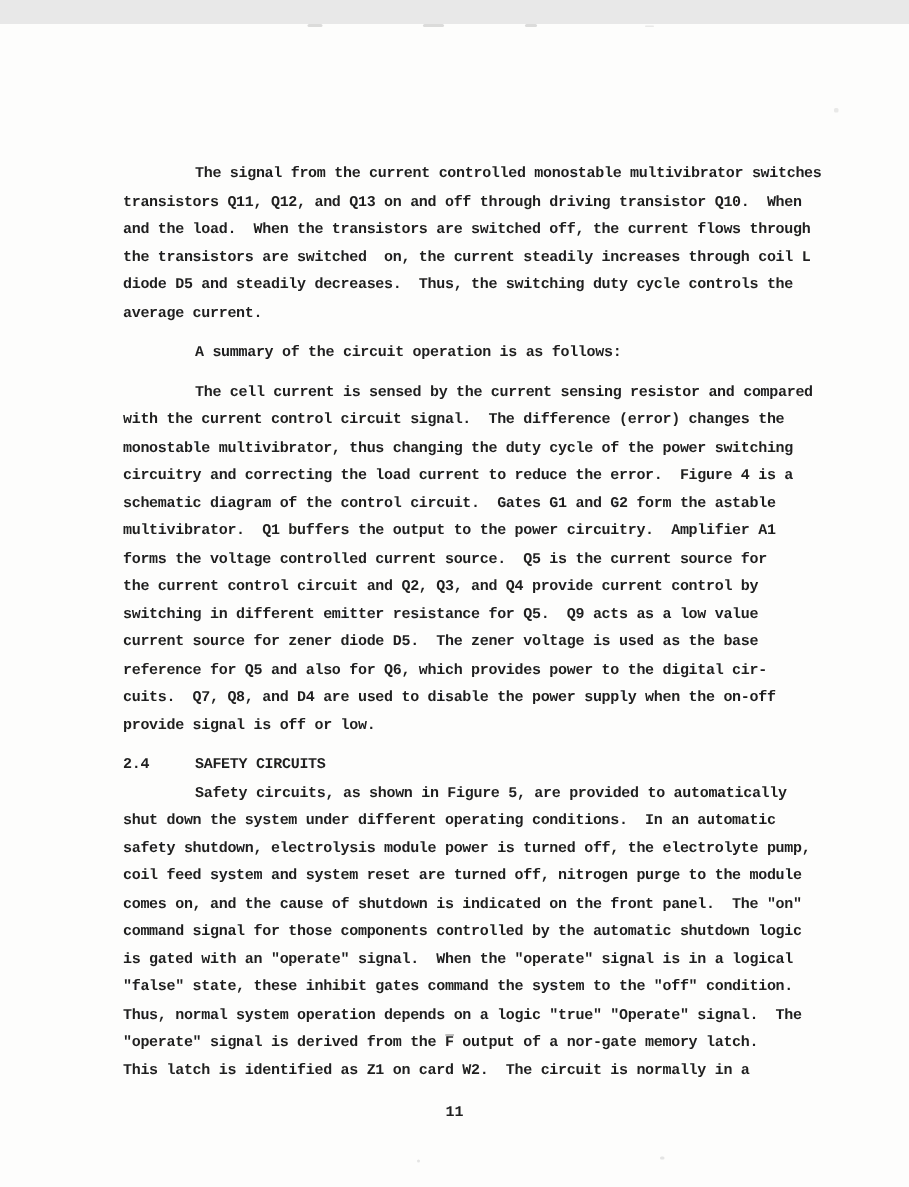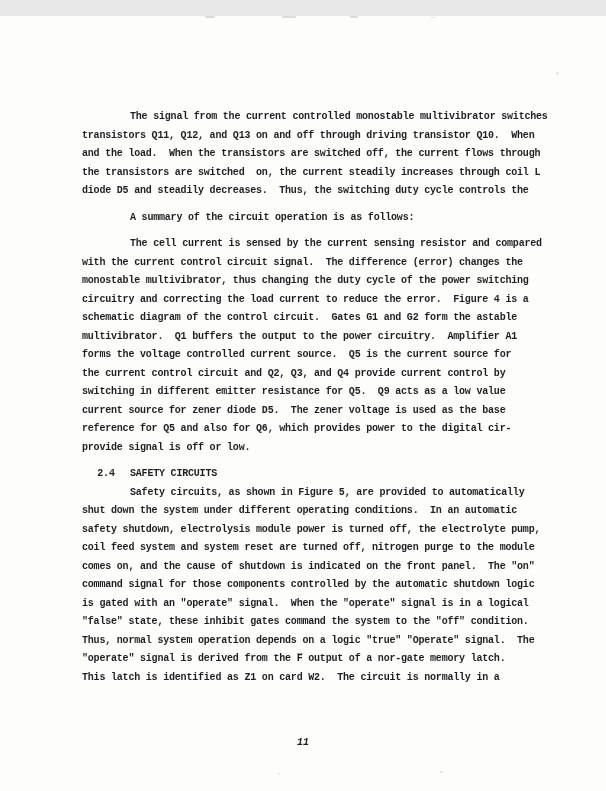--- a/index.html
+++ b/index.html
@@ -40,33 +40,31 @@
   .heading {
     display: flex;
     margin: 0;
     line-height: 18.5px;
     height: 18.5px;
     white-space: pre;
   }
   .heading .hnum {
     display: inline-block;
     width: 48px;
-    text-align: center;
   }
   .page-number {
     position: absolute;
     left: 0;
     top: 721px;
     width: 100%;
     text-align: center;
     font-size: 10px;
     font-weight: 700;
     letter-spacing: 0;
     color: #1f1f1f;
-    font-style: italic;
   }
   .speck {
     position: absolute;
     background: #9a9a9a;
     opacity: 0.35;
     border-radius: 1px;
   }
   .s1 { left: 205px; top: 0;   width: 10px; height: 2px; }
   .s2 { left: 282px; top: 0;   width: 14px; height: 2px; }
   .s3 { left: 350px; top: 0;   width: 8px;  height: 2px; }
@@ -87,36 +85,38 @@
   <div class="speck s6"></div>
   <div class="speck s7"></div>
 
   <main class="content" style="color: rgb(31, 31, 31);">
       <div class="para">
         <div class="line indent">The signal from the current controlled monostable multivibrator switches</div>
         <div class="line">transistors Q11, Q12, and Q13 on and off through driving transistor Q10.  When</div>
         <div class="line">and the load.  When the transistors are switched off, the current flows through</div>
         <div class="line">the transistors are switched  on, the current steadily increases through coil L</div>
         <div class="line">diode D5 and steadily decreases.  Thus, the switching duty cycle controls the</div>
+        <div class="line">average current.</div>
       </div>
       <div class="para">
         <div class="line indent">A summary of the circuit operation is as follows:</div>
       </div>
       <div class="para">
         <div class="line indent">The cell current is sensed by the current sensing resistor and compared</div>
         <div class="line">with the current control circuit signal.  The difference (error) changes the</div>
         <div class="line">monostable multivibrator, thus changing the duty cycle of the power switching</div>
         <div class="line">circuitry and correcting the load current to reduce the error.  Figure 4 is a</div>
         <div class="line">schematic diagram of the control circuit.  Gates G1 and G2 form the astable</div>
         <div class="line">multivibrator.  Q1 buffers the output to the power circuitry.  Amplifier A1</div>
         <div class="line">forms the voltage controlled current source.  Q5 is the current source for</div>
         <div class="line">the current control circuit and Q2, Q3, and Q4 provide current control by</div>
         <div class="line">switching in different emitter resistance for Q5.  Q9 acts as a low value</div>
         <div class="line">current source for zener diode D5.  The zener voltage is used as the base</div>
         <div class="line">reference for Q5 and also for Q6, which provides power to the digital cir-</div>
+        <div class="line">cuits.  Q7, Q8, and D4 are used to disable the power supply when the on-off</div>
         <div class="line">provide signal is off or low.</div>
       </div>
       <div class="heading"><span class="hnum">2.4</span><span>SAFETY CIRCUITS</span></div>
       <div class="para">
         <div class="line indent">Safety circuits, as shown in Figure 5, are provided to automatically</div>
         <div class="line">shut down the system under different operating conditions.  In an automatic</div>
         <div class="line">safety shutdown, electrolysis module power is turned off, the electrolyte pump,</div>
         <div class="line">coil feed system and system reset are turned off, nitrogen purge to the module</div>
         <div class="line">comes on, and the cause of shutdown is indicated on the front panel.  The "on"</div>
         <div class="line">command signal for those components controlled by the automatic shutdown logic</div>

